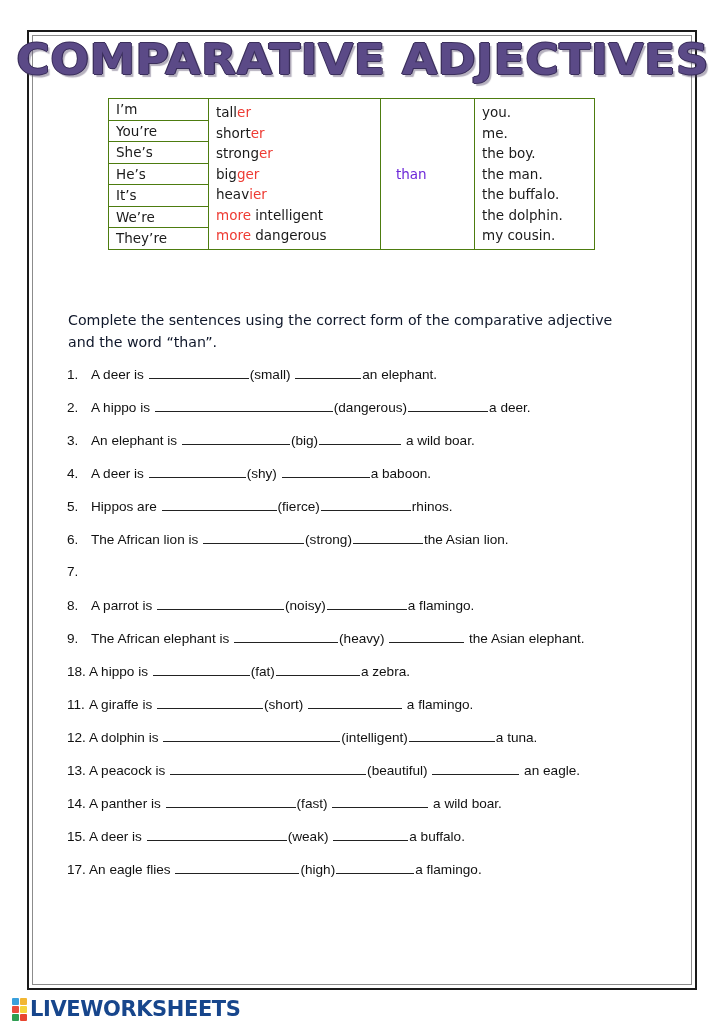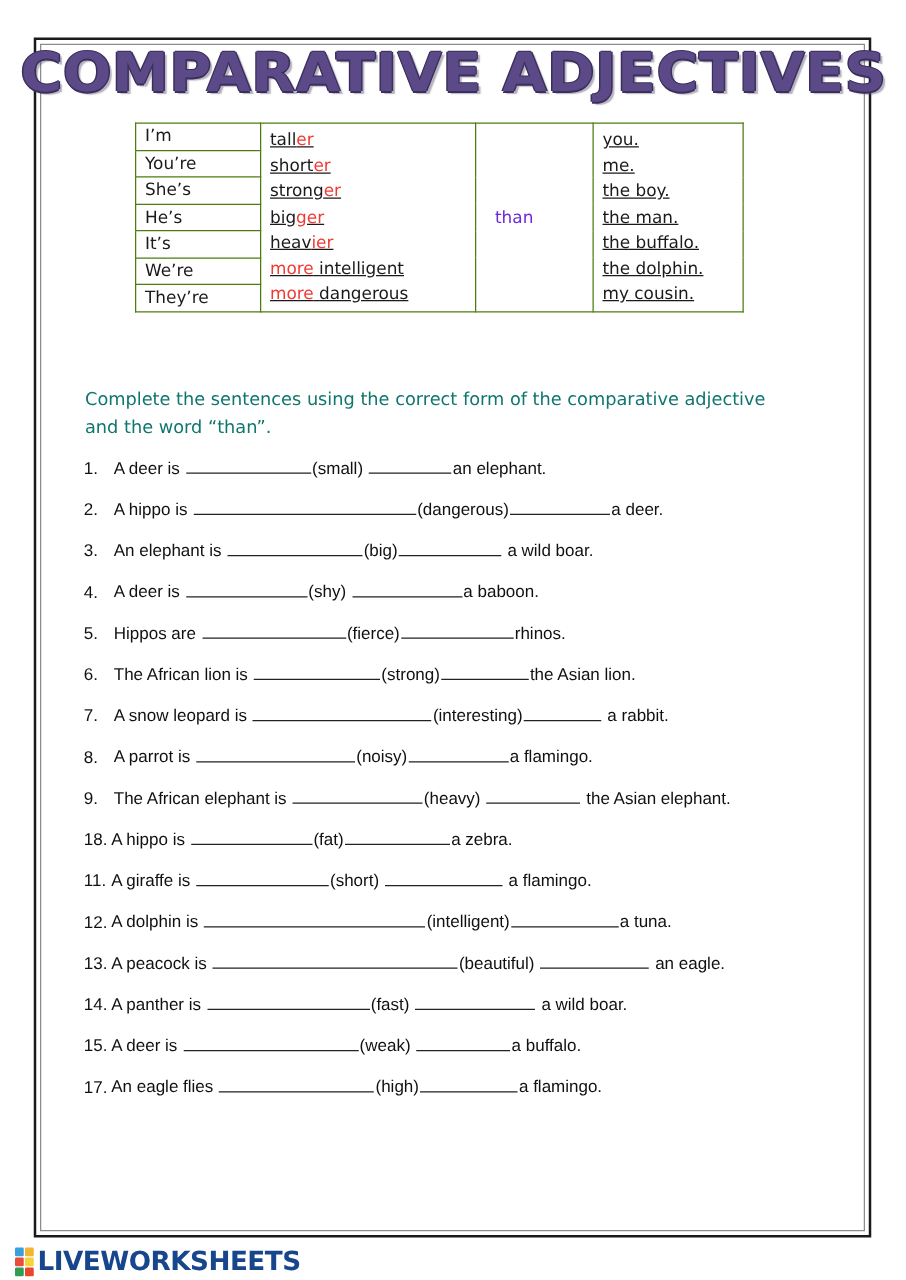--- a/index.html
+++ b/index.html
@@ -96,34 +96,33 @@
     text-align: left;
     vertical-align: middle !important;
     color: #6d28d9;
     padding-left: 15px !important;
   }
   .col-object { width: 112px; }
   .stack-line {
     height: 20.5px;
     line-height: 20.5px;
     white-space: nowrap;
-    text-decoration: underline;
   }
   .red { color: #ee3b33; }
 
   
   #instructions {
     position: absolute;
     left: 68px;
     top: 309px;
     width: 565px;
     font-family: "DejaVu Sans", sans-serif;
     font-size: 14.2px;
     line-height: 22px;
-    color: #0f766e;
+    color: #0f172a;
   }
 
   
   #exercise-list {
     position: absolute;
     left: 67px;
     top: 366px;
     width: 580px;
     font-family: "Liberation Sans", sans-serif;
     font-size: 13.6px;
@@ -265,21 +264,20 @@
     <div class="ex-item">
       <span class="ex-num">5.</span>
       <span class="ex-body"><span>Hippos are </span><span class="blank" style="width: 115px;"></span><span>(fierce)</span><span class="blank" style="width: 90px;"></span><span>rhinos.</span></span>
     </div>
     <div class="ex-item">
       <span class="ex-num">6.</span>
       <span class="ex-body"><span>The African lion is </span><span class="blank" style="width: 101px;"></span><span>(strong)</span><span class="blank" style="width: 70px;"></span><span>the Asian lion.</span></span>
     </div>
     <div class="ex-item">
       <span class="ex-num">7.</span>
-      <span class="ex-body"><span>A snow leopard is </span><span class="blank" style="width: 143px;"></span><span>(interesting)</span><span class="blank" style="width: 62px;"></span><span> a rabbit.</span></span>
     </div>
     <div class="ex-item">
       <span class="ex-num">8.</span>
       <span class="ex-body"><span>A parrot is </span><span class="blank" style="width: 127px;"></span><span>(noisy)</span><span class="blank" style="width: 80px;"></span><span>a flamingo.</span></span>
     </div>
     <div class="ex-item">
       <span class="ex-num">9.</span>
       <span class="ex-body"><span>The African elephant is </span><span class="blank" style="width: 104px;"></span><span>(heavy) </span><span class="blank" style="width: 75px;"></span><span> the Asian elephant.</span></span>
     </div>
     <div class="ex-item">

